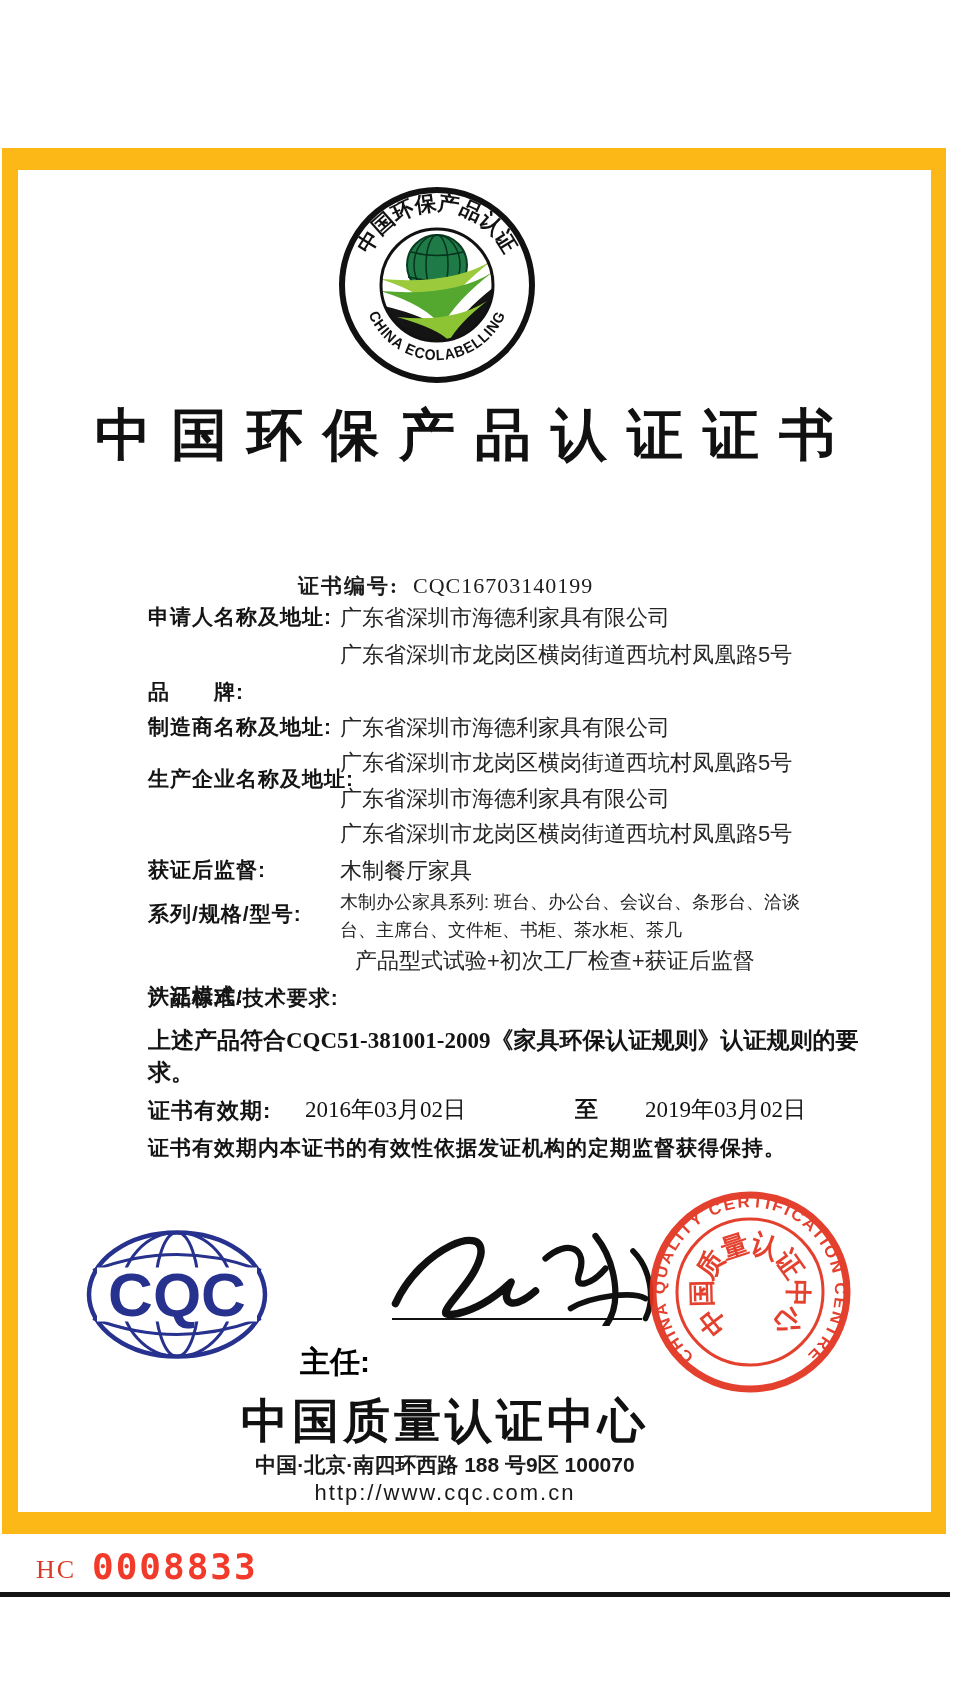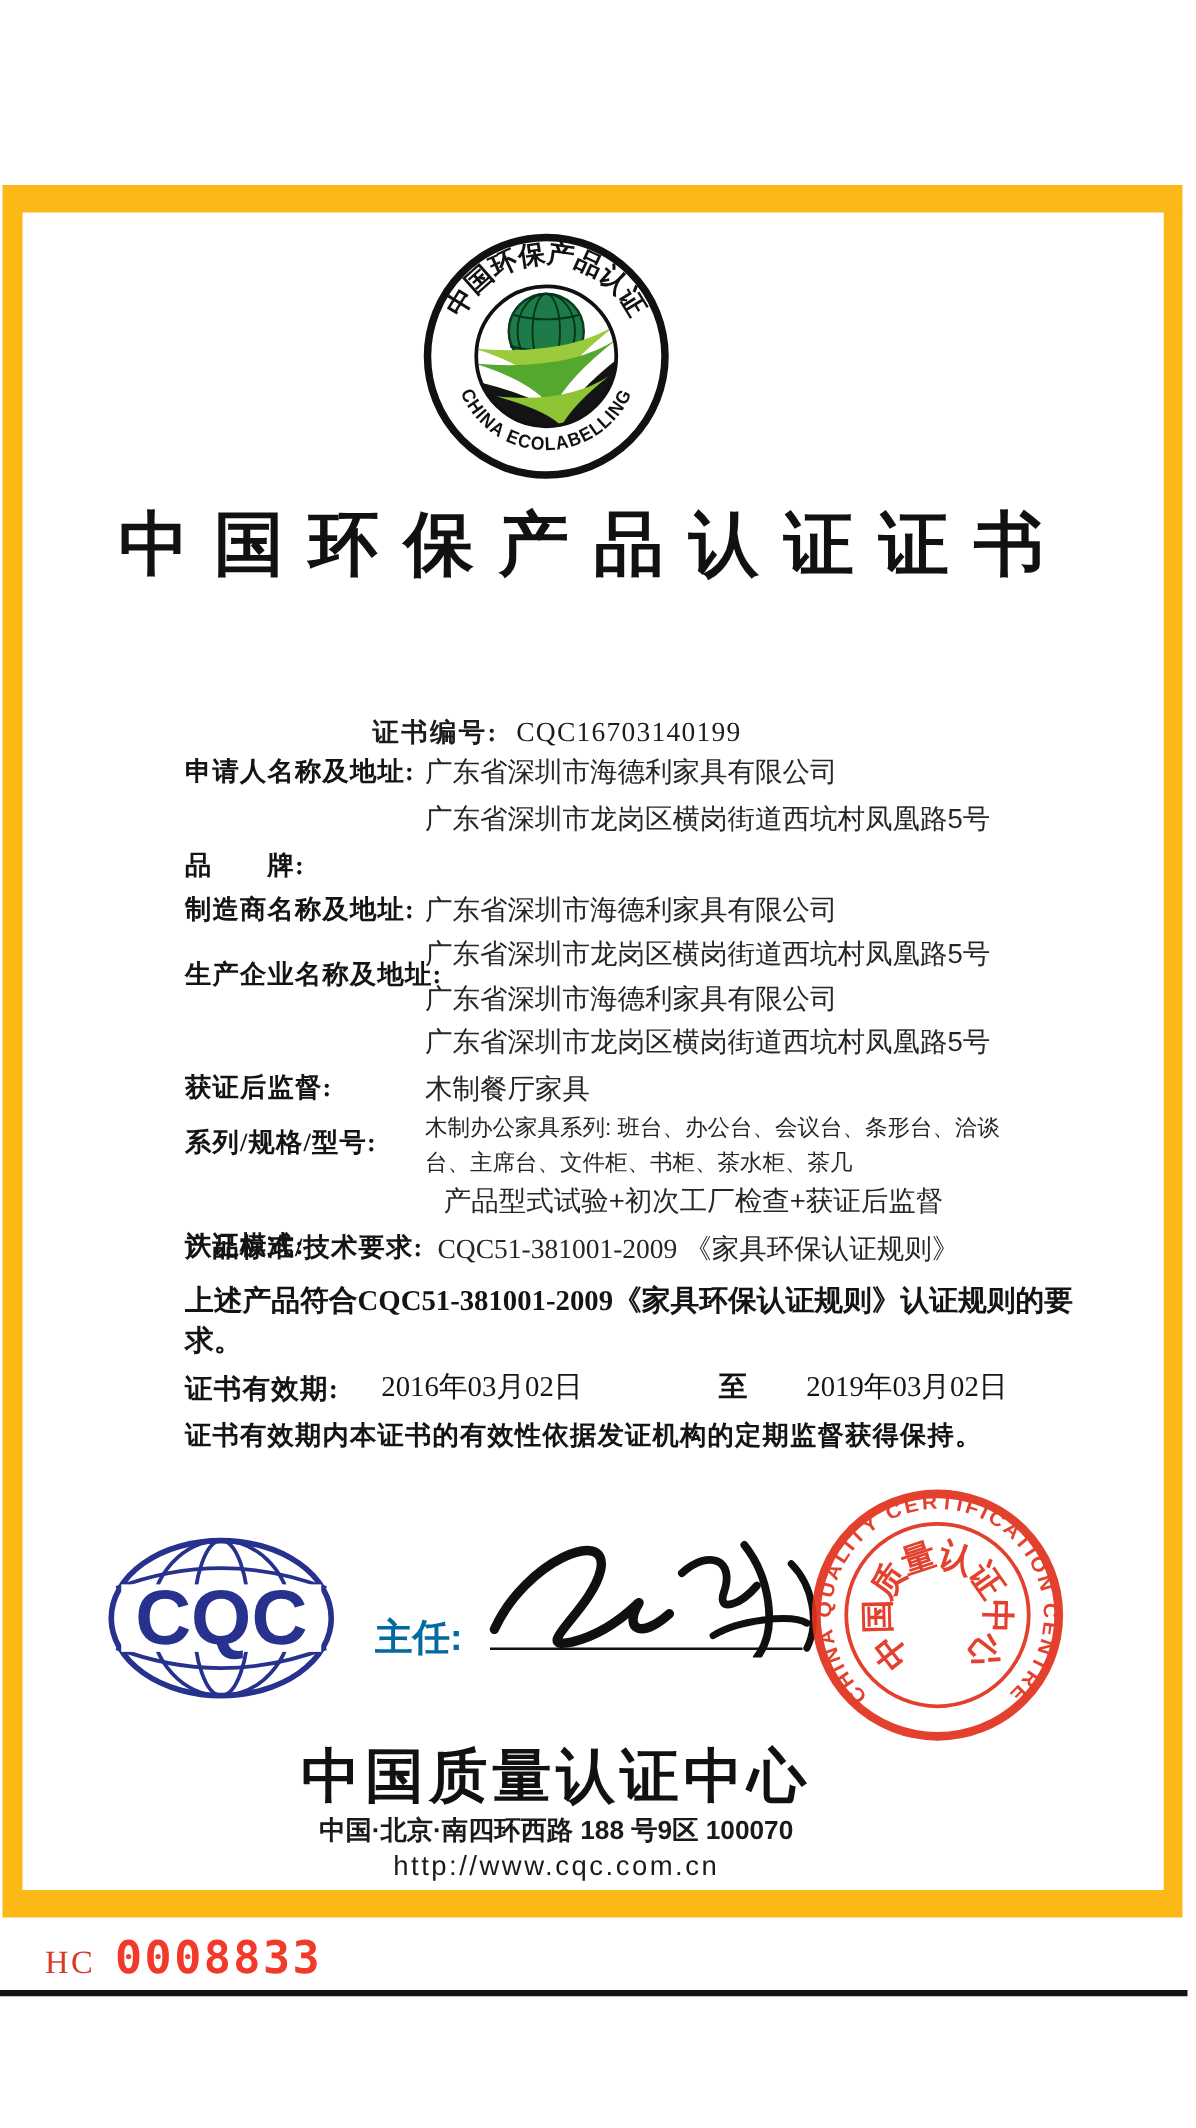--- a/index.html
+++ b/index.html
@@ -7,29 +7,29 @@
         font-family:"Liberation Sans",sans-serif;color:#1c1c1c;}
   .frame{position:absolute;left:2px;top:148px;width:913px;height:1342px;
          border-top:22px solid #FBB817;border-bottom:22px solid #FBB817;
          border-left:16px solid #FBB817;border-right:15px solid #FBB817;}
   .abs{position:absolute;line-height:1.25;white-space:nowrap;}
   .cert-title{left:18px;top:400px;width:914px;text-align:center;
               font-size:56px;font-weight:bold;letter-spacing:20px;color:#111;}
   .certno{left:298px;top:572px;font-size:21px;}
   .certno .lab{font-family:"Liberation Serif",serif;font-weight:bold;letter-spacing:2px;}
   .certno .val{font-family:"Liberation Serif",serif;font-size:22px;margin-left:14px;letter-spacing:1px;}
-  .label{left:148px;font-family:Liberation Serif, serif;font-weight:bold;
+  .label{left:148px;font-family:Liberation Sans, sans-serif;font-weight:bold;
          font-size:21px;letter-spacing:1px;color:#141414;}
   .value{left:340px;font-size:22px;color:#262626;}
   .value.small{font-size:18px;}
   .stmt{left:148px;font-family:"Liberation Serif",serif;font-weight:bold;font-size:23px;color:#141414;}
   .validity-val{font-family:"Liberation Serif",serif;font-size:23px;color:#141414;}
   .note{left:148px;font-family:"Liberation Serif",serif;font-weight:bold;font-size:21px;
         letter-spacing:1px;color:#141414;}
-  .director{left:300px;top:1292px;font-size:30px;font-weight:600;color:#0369a1;}
+  .director{left:300px;top:1343px;font-size:30px;font-weight:600;color:#000000;}
   .sig-line{position:absolute;left:392px;top:1318px;width:250px;height:2px;background:#111;}
   .footer-org{left:0px;top:1392px;width:890px;text-align:center;
               font-size:47px;font-weight:bold;letter-spacing:4px;color:#111;}
   .footer-addr{left:0px;top:1452px;width:890px;text-align:center;
                font-size:21px;font-weight:bold;color:#1a1a1a;}
   .footer-url{left:0px;top:1479px;width:890px;text-align:center;
               font-size:22px;letter-spacing:2px;color:#1a1a1a;}
   .hc-prefix{left:36px;top:1554px;font-family:"Liberation Serif",serif;
              font-size:26px;color:#d93a26;letter-spacing:2px;}
   .hc-num{left:92px;top:1544px;font-family:"DejaVu Sans Mono",monospace;
@@ -101,21 +101,20 @@
   <div class="abs value" style="top:857px;">木制餐厅家具</div>
 
   <div class="abs label" style="top:901px;">系列/规格/型号:</div>
   <div class="abs value small" style="top:919px;">台、主席台、文件柜、书柜、茶水柜、茶几</div>
   <div class="abs value small" style="top:891px;">木制办公家具系列: 班台、办公台、会议台、条形台、洽谈</div>
 
   <div class="abs label" style="top:947px;margin-top:36px;">认证模式:</div>
   <div class="abs value" style="left:355px;top:947px;">产品型式试验+初次工厂检查+获证后监督</div>
 
   <div class="abs label" style="top:985px;">产品标准/技术要求:</div>
-  <div class="abs value" style="left:350px;top:985px;font-family:'Liberation Serif',serif;">CQC51-381001-2009 《家具环保认证规则》</div>
 
   <div class="abs stmt" style="top:1027px;">上述产品符合CQC51-381001-2009《家具环保认证规则》认证规则的要</div>
   <div class="abs stmt" style="top:1059px;">求。</div>
 
   <div class="abs label" style="top:1097px;font-size:22px;">证书有效期:</div>
   <div class="abs validity-val" style="left:305px;top:1096px;">2016年03月02日</div>
   <div class="abs validity-val" style="left:575px;top:1096px;font-weight:bold;">至</div>
   <div class="abs validity-val" style="left:645px;top:1096px;">2019年03月02日</div>
 
   <div class="abs note" style="top:1135px;">证书有效期内本证书的有效性依据发证机构的定期监督获得保持。</div>

